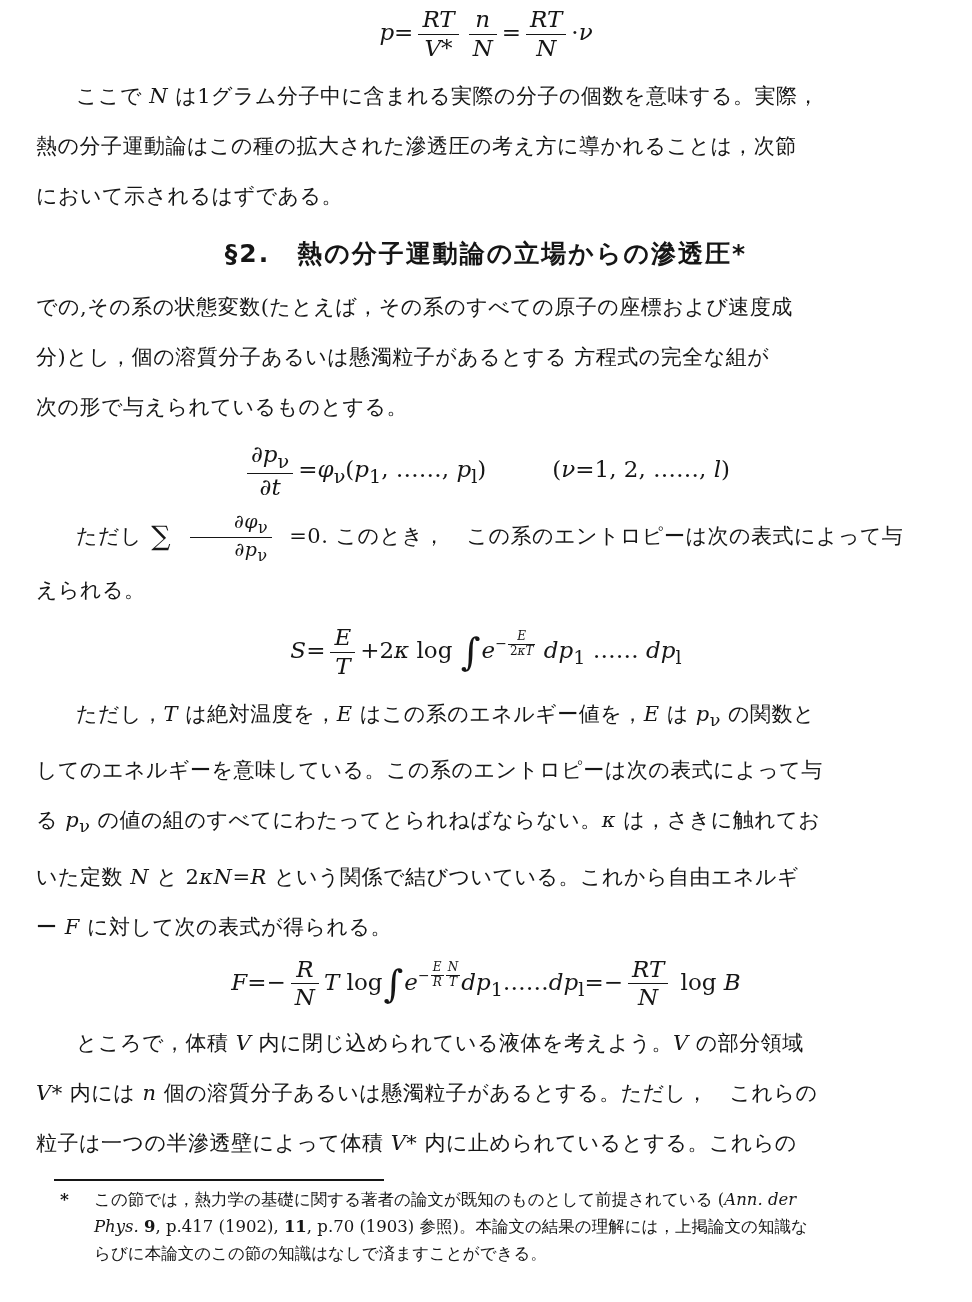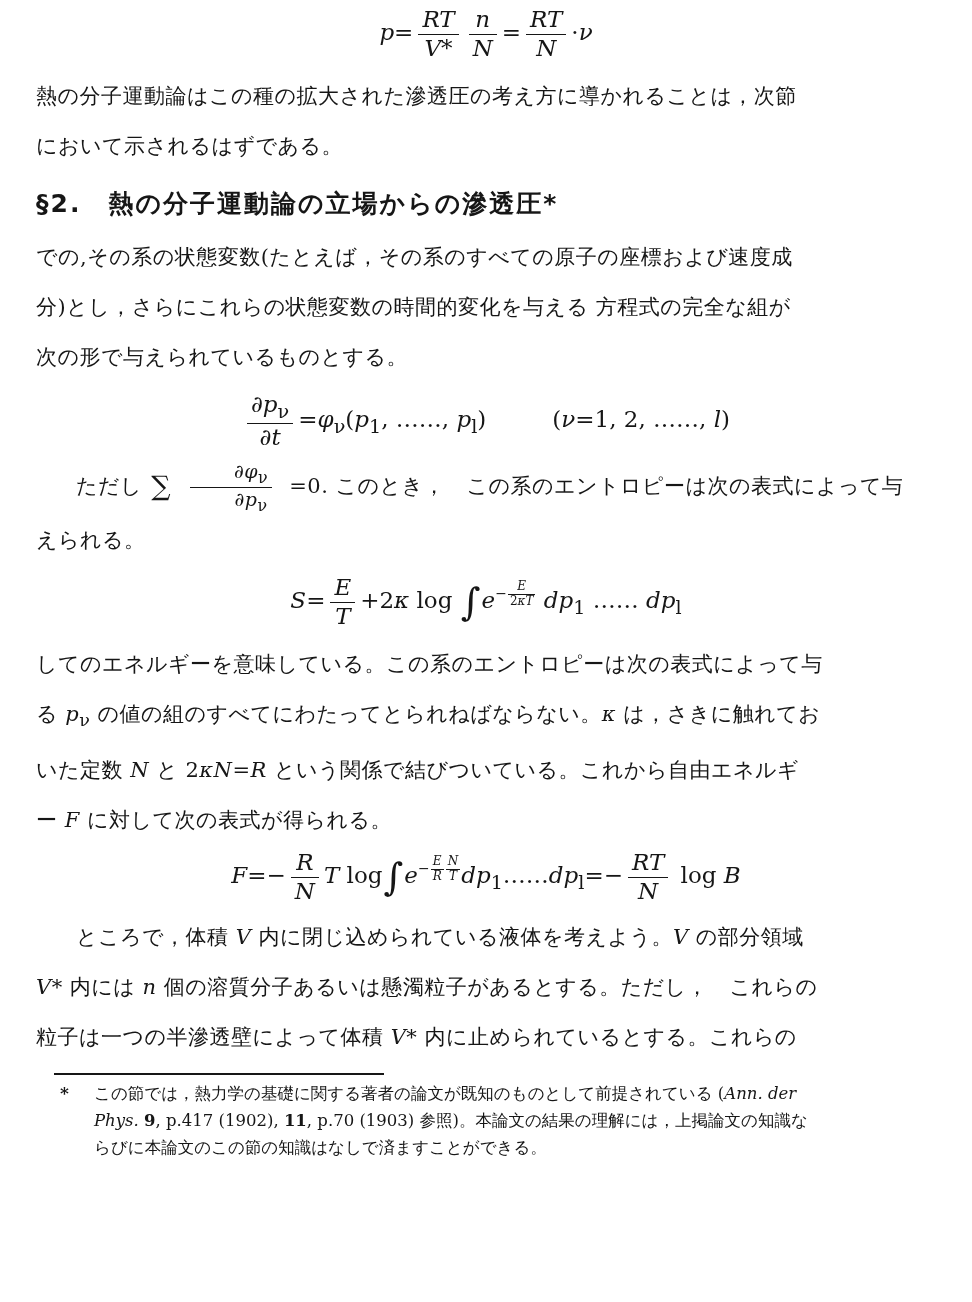--- a/index.html
+++ b/index.html
@@ -21,20 +21,21 @@
     line-height:50px;
     white-space:nowrap;
     letter-spacing:0.5px;
   }
   .indent{text-indent:40px;}
   
   .heading{
     font-family:"DejaVu Sans","Liberation Sans",sans-serif;
     font-weight:bold;
     font-size:25px;
+    text-align:center;
     letter-spacing:2px;
     margin:16px 0 12px 0;
   }
   
   .formula{
     text-align:center;
     font-size:23px;
     margin:9px 0;
     white-space:nowrap;
   }
@@ -87,42 +88,44 @@
   }
 </style>
 </head>
 <body>
 
 <div class="page">
 
   <div class="formula" style="margin-top:2px;"><i>p</i>=<span class="frac"><span class="nu"><i>RT</i></span><span class="de"><i>V</i>*</span></span><span class="frac"><span class="nu"><i>n</i></span><span class="de"><i>N</i></span></span>=<span class="frac"><span class="nu"><i>RT</i></span><span class="de"><i>N</i></span></span>·<i>ν</i></div>
 
   <div class="para">
+    <div class="line indent">ここで <i>N</i> は1グラム分子中に含まれる実際の分子の個数を意味する。実際，</div>
     <div class="line">熱の分子運動論はこの種の拡大された滲透圧の考え方に導かれることは，次節</div>
     <div class="line">において示されるはずである。</div>
   </div>
 
   <div class="heading">§2.　熱の分子運動論の立場からの滲透圧*</div>
 
   <div class="para">
     <div class="line">での,その系の状態変数(たとえば，その系のすべての原子の座標および速度成</div>
-    <div class="line">分)とし，さらにこれらの状態変数の時間的変化を与える 方程式の完全な組が</div>
+    <div class="line">分)とし，個の溶質分子あるいは懸濁粒子があるとする 方程式の完全な組が</div>
     <div class="line">次の形で与えられているものとする。</div>
   </div>
 
   <div class="formula"><span class="frac"><span class="nu">∂<i>p</i><sub>ν</sub></span><span class="de">∂<i>t</i></span></span>=<i>φ</i><sub>ν</sub>(<i>p</i><sub>1</sub>, ……, <i>p</i><sub>l</sub>)<span class="gap"></span>(<i>ν</i>=1, 2, ……, <i>l</i>)</div>
 
   <div class="para">
     <div class="line indent">ただし <span class="bigop">∑</span><span class="frac inl"><span class="nu">∂<i>φ</i><sub>ν</sub></span><span class="de">∂<i>p</i><sub>ν</sub></span></span>=0. このとき，　この系のエントロピーは次の表式によって与</div>
     <div class="line">えられる。</div>
   </div>
 
   <div class="formula"><i>S</i>=<span class="frac"><span class="nu"><i>E</i></span><span class="de"><i>T</i></span></span>+2<i>κ</i> log <span class="int">∫</span><i>e</i><sup class="exp">−<span class="sfrac"><span class="nu"><i>E</i></span><span class="de">2<i>κT</i></span></span></sup> <i>dp</i><sub>1</sub> …… <i>dp</i><sub>l</sub></div>
 
   <div class="para">
+    <div class="line indent">ただし，<i>T</i> は絶対温度を，<i>E</i> はこの系のエネルギー値を，<i>E</i> は <i>p</i><sub>ν</sub> の関数と</div>
     <div class="line">してのエネルギーを意味している。この系のエントロピーは次の表式によって与</div>
     <div class="line">る <i>p</i><sub>ν</sub> の値の組のすべてにわたってとられねばならない。<i>κ</i> は，さきに触れてお</div>
     <div class="line">いた定数 <i>N</i> と 2<i>κN</i>=<i>R</i> という関係で結びついている。これから自由エネルギ</div>
     <div class="line">ー <i>F</i> に対して次の表式が得られる。</div>
   </div>
 
   <div class="formula" style="margin:4px 0 6px 0;"><i>F</i>=−<span class="frac"><span class="nu"><i>R</i></span><span class="de"><i>N</i></span></span><i>T</i> log<span class="int">∫</span><i>e</i><sup class="exp">−<span class="sfrac"><span class="nu"><i>E</i></span><span class="de"><i>R</i></span></span><span class="sfrac"><span class="nu"><i>N</i></span><span class="de"><i>T</i></span></span></sup><i>dp</i><sub>1</sub>……<i>dp</i><sub>l</sub>=−<span class="frac"><span class="nu"><i>RT</i></span><span class="de"><i>N</i></span></span> log <i>B</i></div>
 
   <div class="para">
     <div class="line indent">ところで，体積 <i>V</i> 内に閉じ込められている液体を考えよう。<i>V</i> の部分領域</div>

